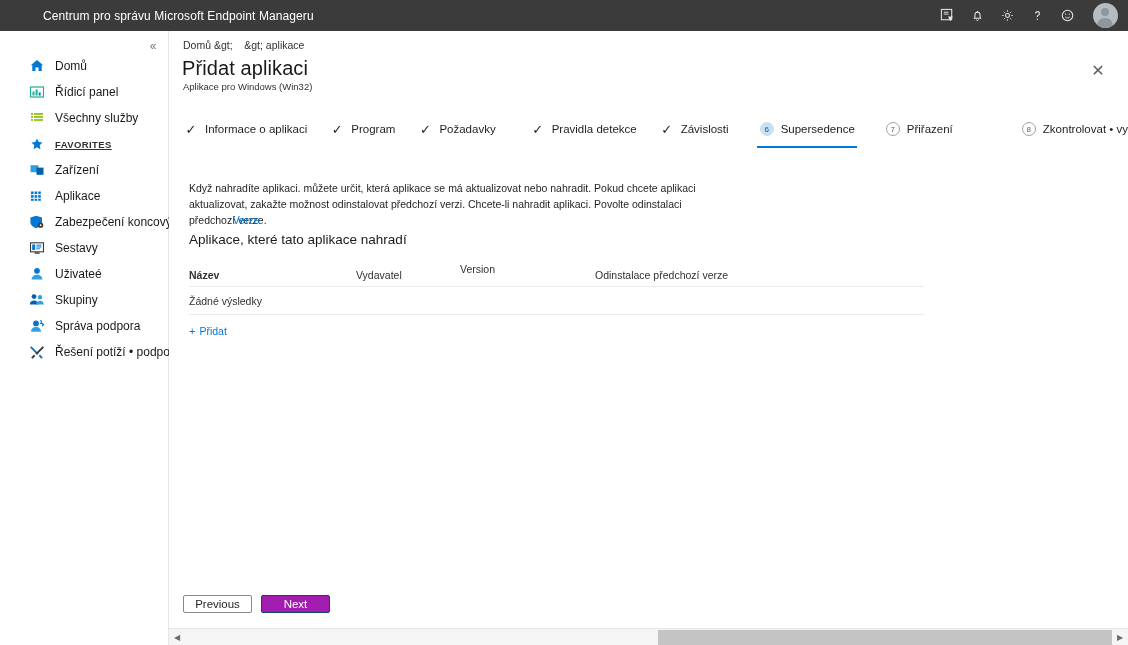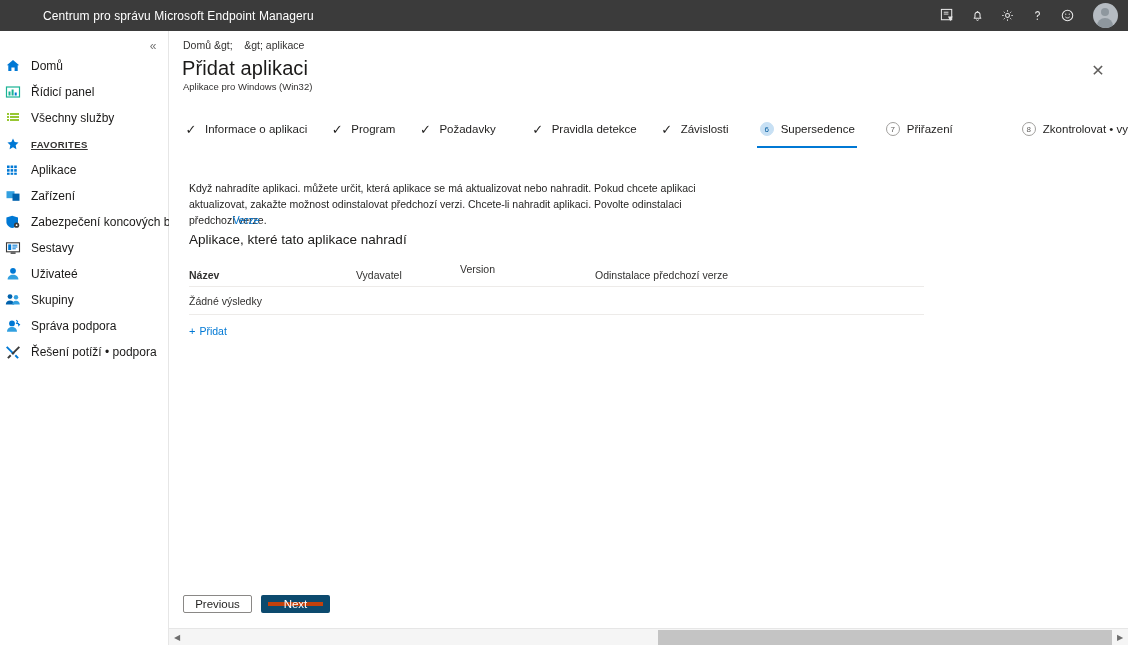--- a/index.html
+++ b/index.html
@@ -61,21 +61,21 @@
   }
   .collapse-btn {
     position: absolute; right: 4px; top: 4px;
     width: 22px; height: 22px;
     display: flex; align-items: center; justify-content: center;
     color: #767676; font-size: 12px; cursor: pointer;
   }
   .nav-list { margin-top: 22px; }
   .nav-item {
     height: 26px; display: flex; align-items: center;
-    padding-left: 4px; cursor: pointer; white-space: nowrap;
+    padding-left: 28px; cursor: pointer; white-space: nowrap;
   }
   .nav-ico {
     width: 18px; height: 18px; margin-right: 9px;
     display: flex; align-items: center; justify-content: center;
     flex: 0 0 18px;
   }
   .nav-label { font-size: 12px; color: #1b1a19; }
   .nav-item.fav .nav-label {
     font-size: 9.5px; font-weight: bold; color: #323130;
     letter-spacing: .4px;
@@ -192,21 +192,21 @@
     padding-left: 14px; gap: 9px;
   }
   .btn {
     height: 18px; min-width: 69px;
     font-size: 11.5px; font-family: "Liberation Sans", sans-serif;
     border-radius: 2px; cursor: pointer;
     display: flex; align-items: center; justify-content: center;
     padding: 0 10px;
   }
   .btn-secondary { background: #ffffff; border: 1px solid #8a8886; color: #201f1e; }
-  .btn-primary   { background: #c2410c; border: 7px solid #0c4a6e; color: #ffffff; text-align: right; }
+  .btn-primary   { background: #a21caf; border: 1px solid #0c4a6e; color: #ffffff; text-align: right; }
 
   
   .hscroll {
     position: absolute; left: 169px; bottom: 0;
     width: 959px; height: 17px;
     background: #f5f5f5;
     border-top: 1px solid #e6e6e6;
     display: flex; align-items: center;
   }
   .hs-arrow {
@@ -314,20 +314,30 @@
       <span class="nav-label">Všechny služby</span>
     </div>
 
     <div class="nav-item fav">
       <span class="nav-ico">
         <svg width="14" height="14" viewBox="0 0 16 16">
             <path d="M8 1.8 9.9 5.8l4.4.6-3.2 3.1.8 4.4L8 11.8l-3.9 2.1.8-4.4L1.7 6.4l4.4-.6z" fill="#0078d4"></path>
           </svg>
       </span>
       <span class="nav-label">FAVORITES</span>
+    </div>
+
+    <div class="nav-item">
+      <span class="nav-ico">
+        <svg width="16" height="16" viewBox="0 0 16 16">
+          <rect x="1.5" y="3.2" width="8" height="7" fill="#32a0e0"></rect>
+          <rect x="7.5" y="5.6" width="7" height="7.2" fill="#0062ad"></rect>
+        </svg>
+      </span>
+      <span class="nav-label">Zařízení</span>
     </div>
 
     <div class="nav-item">
       <span class="nav-ico">
         <svg width="16" height="16" viewBox="0 0 16 16" fill="#0078d4">
           <rect x="2" y="3.5" width="2.6" height="2.6"></rect>
             <rect x="5.6" y="3.5" width="2.6" height="2.6"></rect>
             <rect x="9.2" y="3.5" width="2.6" height="2.6"></rect>
           <rect x="2" y="7.1" width="2.6" height="2.6"></rect>
             <rect x="5.6" y="7.1" width="2.6" height="2.6"></rect>
@@ -336,30 +346,20 @@
             <rect x="5.6" y="10.7" width="2.6" height="2.1"></rect>
             <rect x="9.2" y="10.7" width="2.6" height="2.1"></rect>
         </svg>
       </span>
       <span class="nav-label">Aplikace</span>
     </div>
 
     <div class="nav-item">
       <span class="nav-ico">
         <svg width="16" height="16" viewBox="0 0 16 16">
-          <rect x="1.5" y="3.2" width="8" height="7" fill="#32a0e0"></rect>
-          <rect x="7.5" y="5.6" width="7" height="7.2" fill="#0062ad"></rect>
-        </svg>
-      </span>
-      <span class="nav-label">Zařízení</span>
-    </div>
-
-    <div class="nav-item">
-      <span class="nav-ico">
-        <svg width="16" height="16" viewBox="0 0 16 16">
           <path d="M7.2 1.8 13 3.6v4.3c0 3-2.5 5.2-5.8 6.2C3.9 13.1 1.4 10.9 1.4 7.9V3.6z" fill="#0078d4"></path>
           <circle cx="11.6" cy="11.2" r="2.6" fill="#3a3a3a"></circle>
           <circle cx="11.6" cy="11.2" r=".9" fill="#fff"></circle>
         </svg>
       </span>
       <span class="nav-label">Zabezpečení koncových bodů</span>
     </div>
 
     <div class="nav-item">
       <span class="nav-ico">

